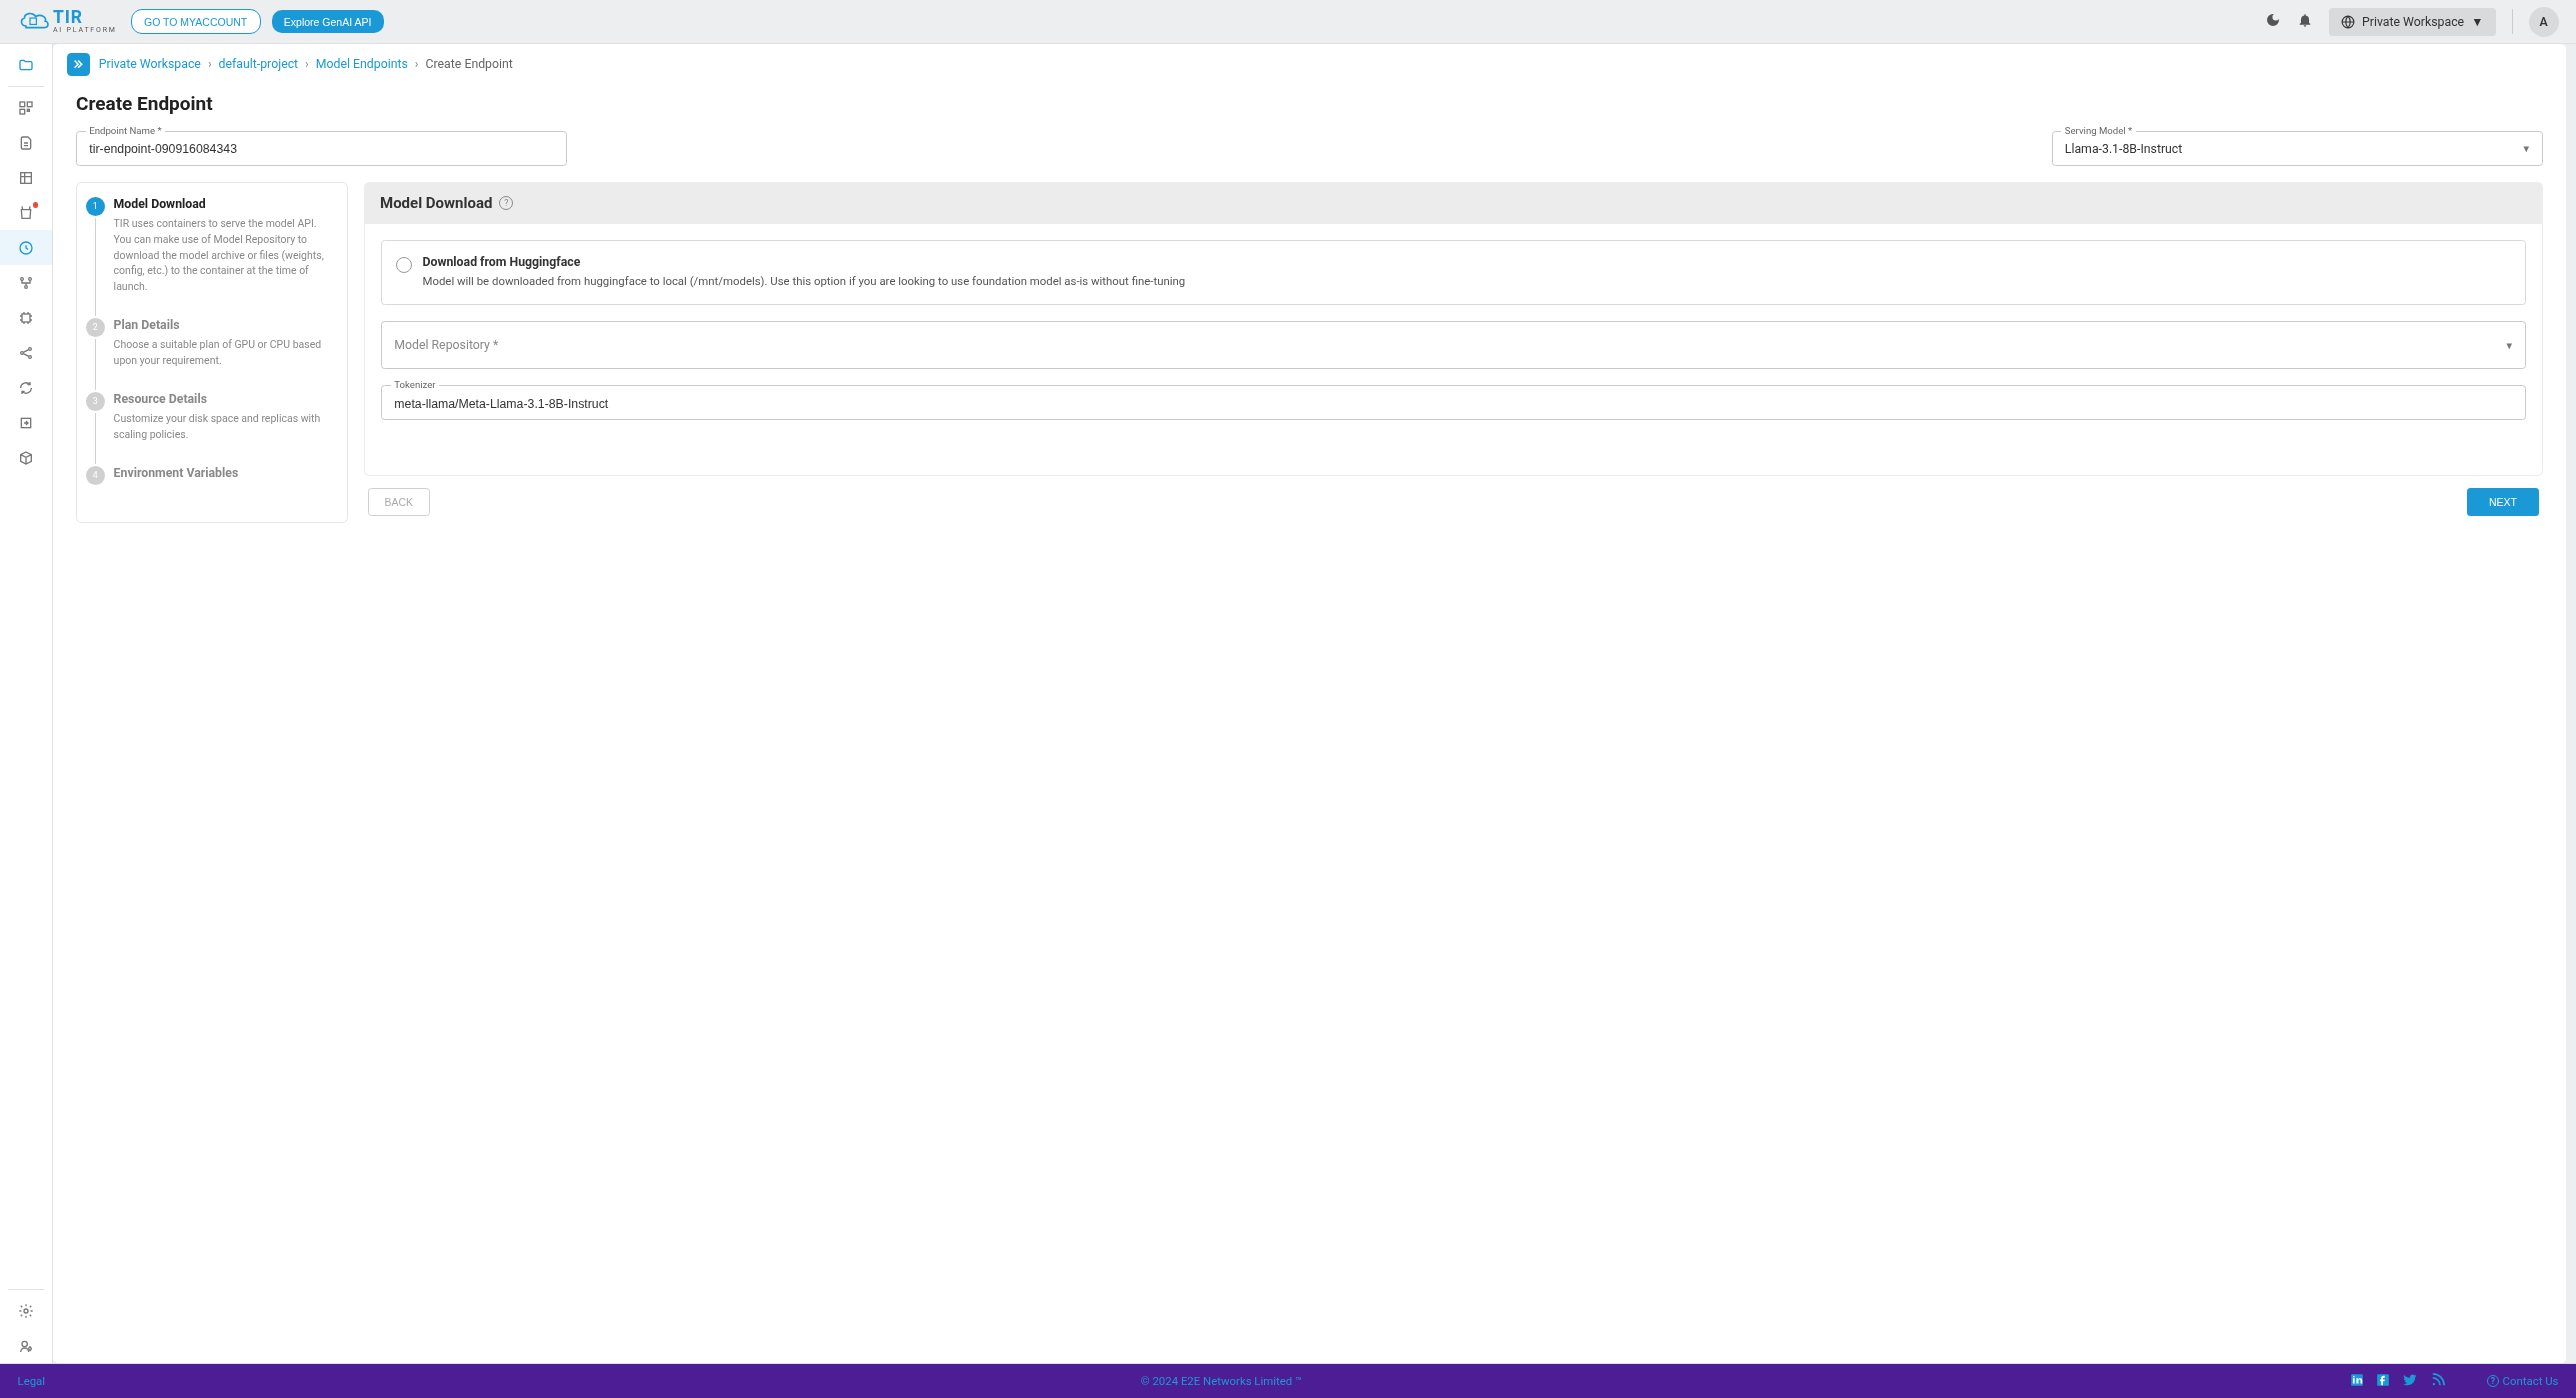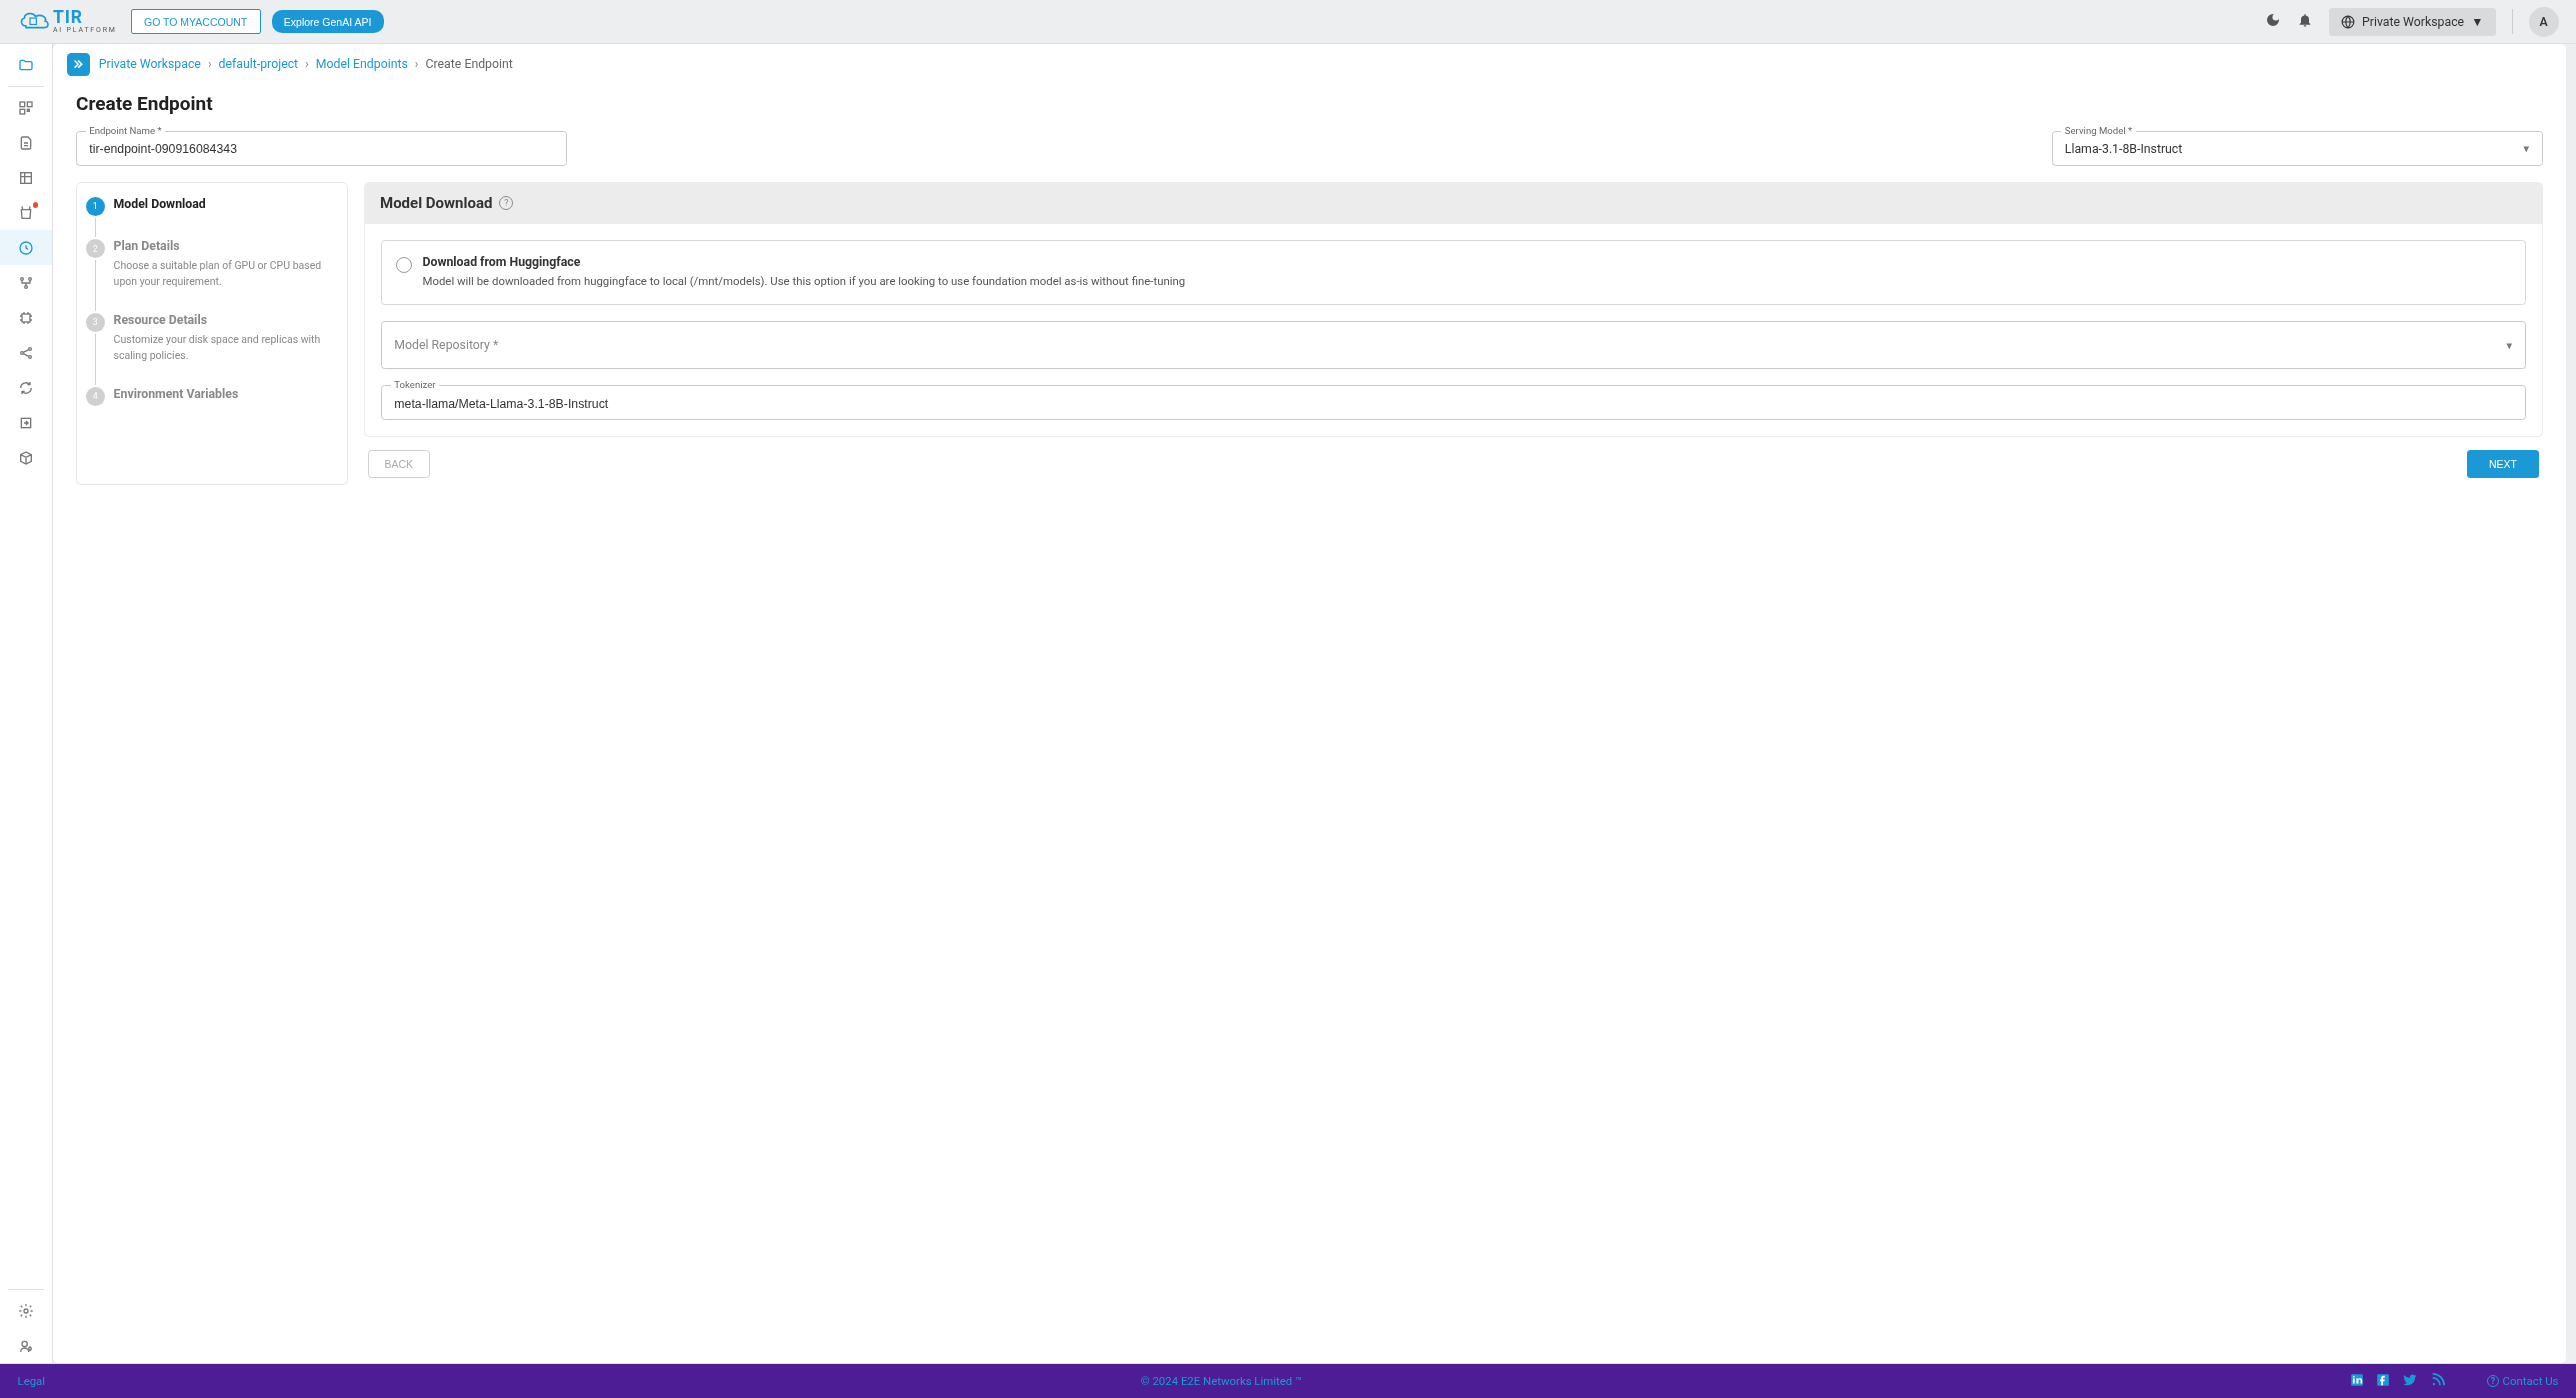--- a/index.html
+++ b/index.html
@@ -4,21 +4,21 @@
   <style>
     * { box-sizing: border-box; margin: 0; padding: 0; }
     body { font-family: -apple-system, BlinkMacSystemFont, "Segoe UI", Roboto, Helvetica, Arial, sans-serif; background: #eceeef; color: #333; font-size: 12.3px; }
     
     
     .header { background: #eceeef; height: 44px; display: flex; align-items: center; padding: 0 17.5px; border-bottom: 0.9px solid #e0e0e0; }
     .logo { display: flex; align-items: center; gap: 3.5px; }
     .logo-icon { width: 32px; height: 24.5px; }
     .logo-text { font-weight: bold; color: #1a99d6; font-size: 17.5px; letter-spacing: 0.9px; line-height: 0.9; }
     .logo-sub { font-size: 7px; color: #555; letter-spacing: 1.8px; display: block; }
-    .btn-outline { margin-left: 14px; padding: 5.3px 12.3px; border: 0.9px solid #1a99d6; color: #1a99d6; background: white; border-radius: 2px; font-size: 10.5px; cursor: pointer; font-weight: 500; }
+    .btn-outline { margin-left: 14px; padding: 5.3px 12.3px; border: 0.9px solid #1a99d6; color: #1a99d6; background: white; border-radius: 11px; font-size: 10.5px; cursor: pointer; font-weight: 500; }
     .btn-primary { margin-left: 11px; padding: 5.3px 12.3px; background: #1a99d6; color: white; border: none; border-radius: 10px; font-size: 10.5px; cursor: pointer; font-weight: 500; }
     .header-right { margin-left: auto; display: flex; align-items: center; gap: 16px; }
     .header-icon { color: #555; cursor: pointer; }
     .workspace-selector { background: #d8dadb; padding: 7px 12.3px; border-radius: 3.5px; display: flex; align-items: center; gap: 7px; cursor: pointer; color: #333; font-size: 12.3px; }
     .avatar { width: 30px; height: 30px; border-radius: 50%; background: #d8dadb; display: flex; align-items: center; justify-content: center; font-weight: 600; cursor: pointer; }
     .vdivider { width: 0.9px; height: 24.5px; background: #ccc; }
     
     
     .body { display: flex; height: calc(100vh - 44px - 35px); }
     .sidebar { width: 53px; background: #fff; border-right: 0.9px solid #e0e0e0; display: flex; flex-direction: column; align-items: center; padding-top: 3.5px; }
@@ -256,20 +256,21 @@
         </div>
       </div>
     </div>
 
     <div class="content-row">
       <div class="stepper">
         <div class="step active">
           <div class="step-num">1</div>
           <div class="step-content">
             <div class="step-title">Model Download</div>
+            <div class="step-desc">TIR uses containers to serve the model API. You can make use of Model Repository to download the model archive or files (weights, config, etc.) to the container at the time of launch.</div>
           </div>
         </div>
         <div class="step">
           <div class="step-num">2</div>
           <div class="step-content">
             <div class="step-title">Plan Details</div>
             <div class="step-desc">Choose a suitable plan of GPU or CPU based upon your requirement.</div>
           </div>
         </div>
         <div class="step">

